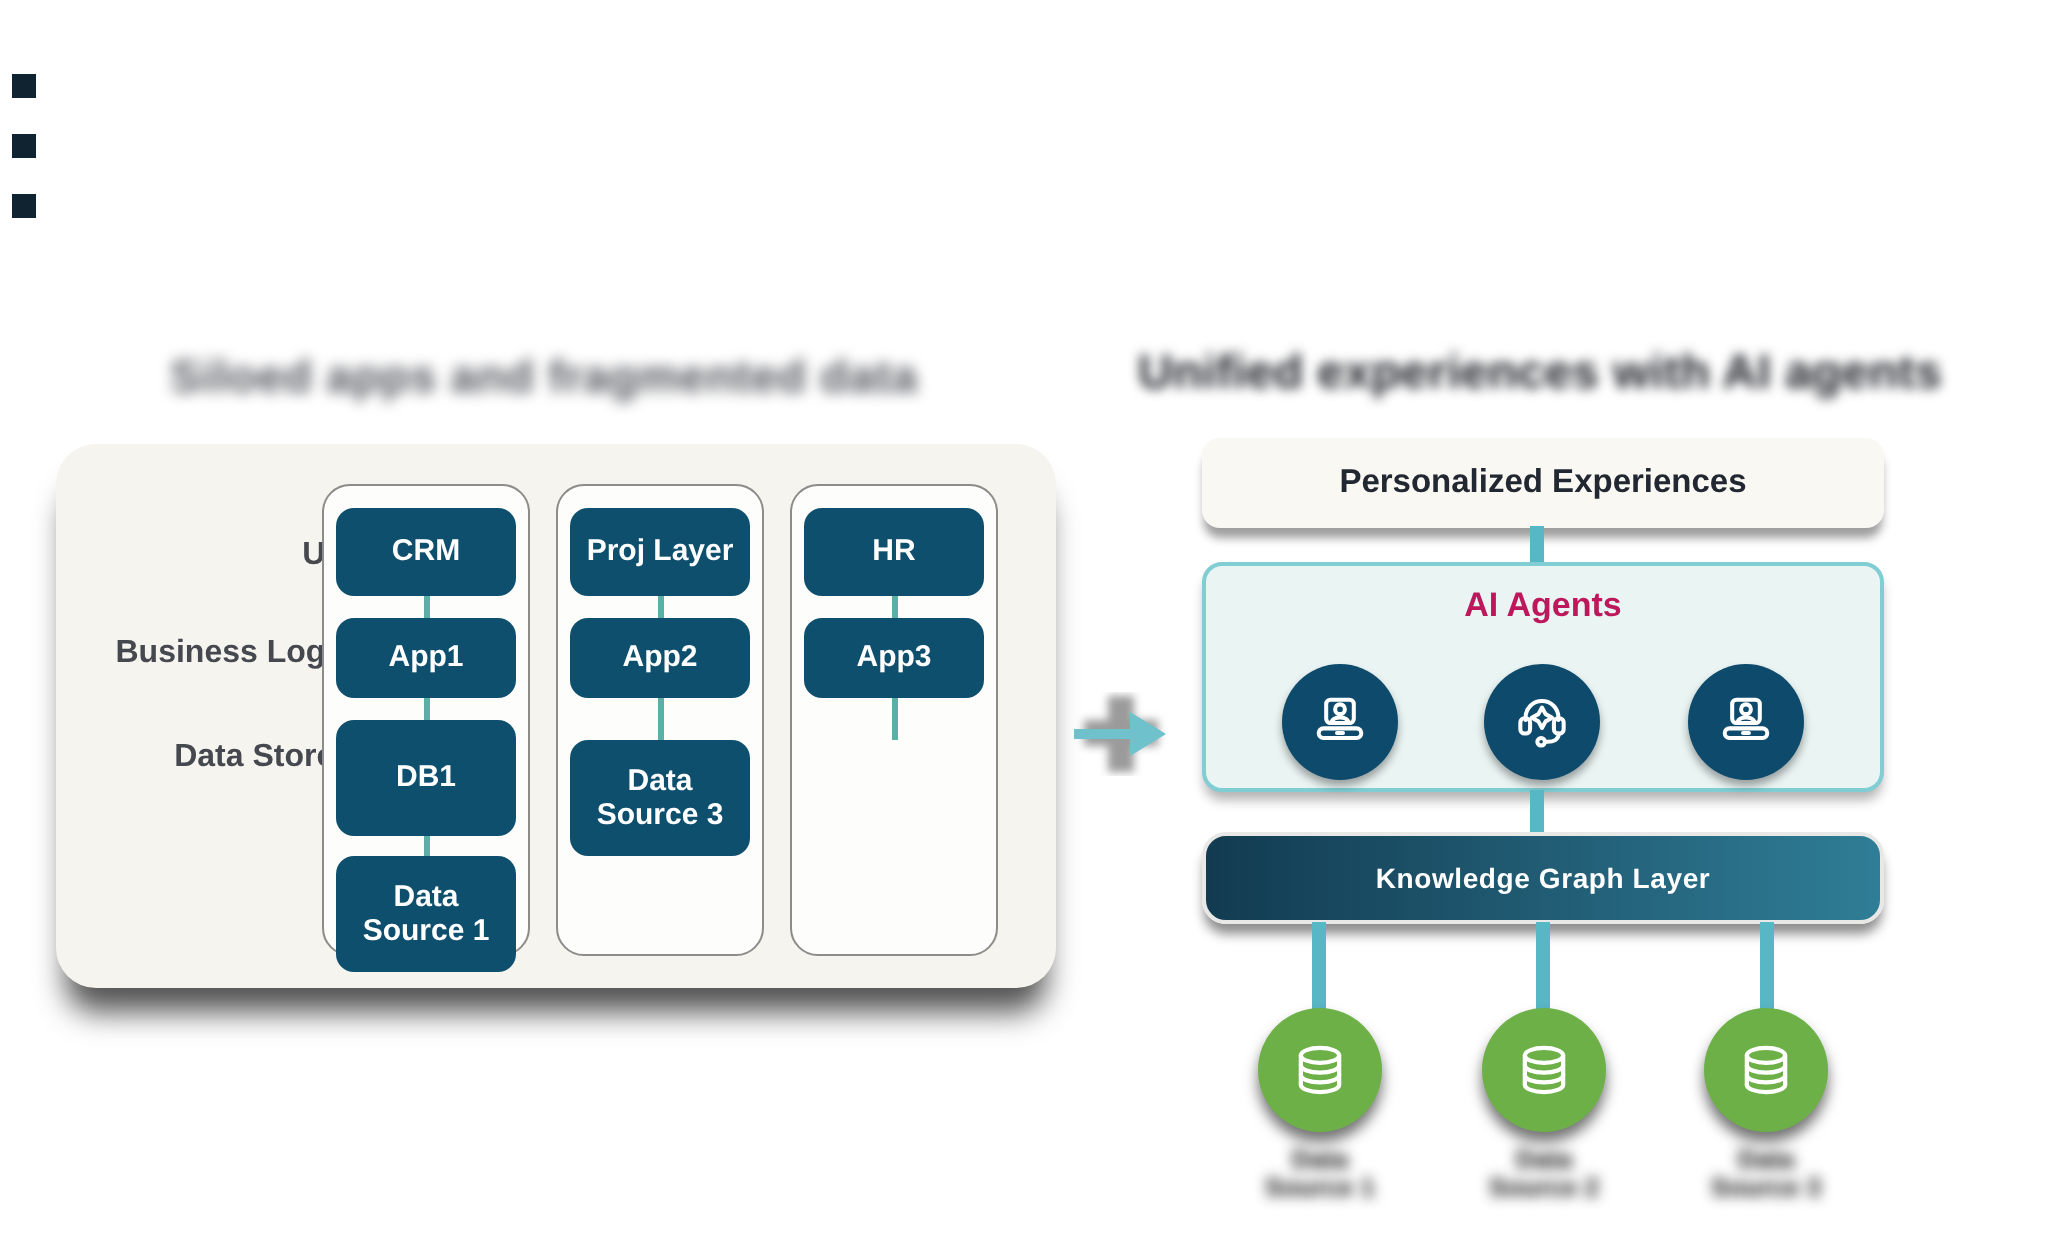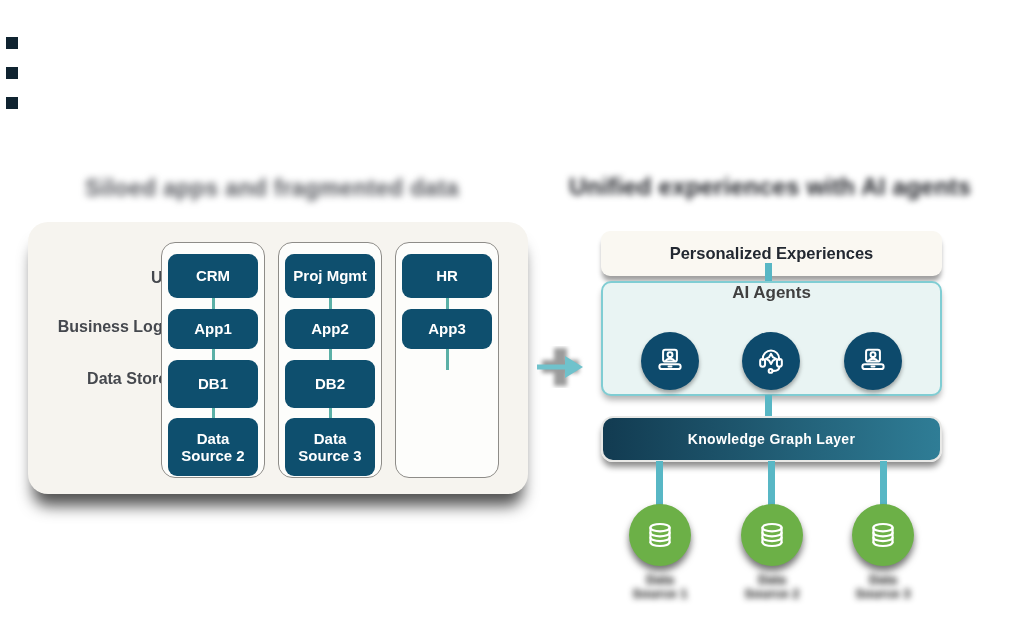--- a/index.html
+++ b/index.html
@@ -40,47 +40,47 @@
     background:#fdfdfb;border:1.5px solid #8e8c88;border-radius:14px;
     display:flex;flex-direction:column;align-items:center;padding:11px 6px 10px 6px;
   }
   .c1{left:133px}.c2{left:250px}.c3{left:367px}
   .dark-box{
     width:90px;box-sizing:border-box;background:#0e4f6e;border-radius:9px;
     color:#ffffff;font-size:15px;font-weight:600;line-height:1.15;
     display:flex;align-items:center;justify-content:center;text-align:center;
     flex:0 0 auto;padding:2px 4px;
   }
-  .bh1{height:44px}.bh2{height:40px}.bh3{height:48px}.bh4{height:58px}
+  .bh1{height:44px}.bh2{height:40px}.bh3{height:58px}.bh4{height:58px}
   .stub{width:3px;background:#5bb0a6;flex:0 0 auto;}
   .sh{height:11px}.sh2{height:10px}
 
   
   .arrow-wrap{position:absolute;left:534px;top:346px;width:54px;height:42px;}
   .cross{filter:blur(2px);}
 
   
   .pe-box{
-    position:absolute;left:601px;top:231px;width:341px;height:45px;box-sizing:border-box;
+    position:absolute;left:601px;top:219px;width:341px;height:45px;box-sizing:border-box;
     background:#faf8f2;border-radius:9px;display:flex;align-items:center;justify-content:center;
     font-size:16.5px;font-weight:700;color:#222831;
     box-shadow:0 6px 5px -1px rgba(0,0,0,.38);
   }
   .vconn{position:absolute;width:7px;background:#58b7c5;}
   .vc1{left:765px;top:263px;height:19px;}
   .vc2{left:765px;top:395px;height:22px;}
   .vc3{top:461px;height:47px;}
   .vc3a{left:656px}.vc3b{left:768px}.vc3c{left:880px}
 
   .ai-box{
     position:absolute;left:601px;top:281px;width:341px;height:115px;box-sizing:border-box;
     background:#e9f4f3;border:2px solid #80cdd3;border-radius:10px;
     box-shadow:0 5px 6px -1px rgba(0,0,0,.3);
   }
-  .ai-title{text-align:center;font-size:17px;font-weight:800;color:#404040;}
+  .ai-title{margin-top:10px;text-align:center;font-size:17px;font-weight:800;color:#be185d;}
   .agent-circle{
     position:absolute;top:49px;width:58px;height:58px;border-radius:50%;
     background:#0d4a6c;display:flex;align-items:center;justify-content:center;
     box-shadow:0 3px 4px rgba(0,0,0,.35);
   }
   .ac1{left:38px}.ac2{left:139px}.ac3{left:241px}
 
   .kg-box{
     position:absolute;left:601px;top:416px;width:341px;height:46px;box-sizing:border-box;
     background:linear-gradient(90deg,#123b51,#2f7d96);
@@ -122,29 +122,28 @@
     <div class="row-label rl2">Business Logic</div>
     <div class="row-label rl3">Data Stores</div>
 
     <div class="silo-col c1">
       <div class="dark-box bh1">CRM</div>
       <div class="stub sh"></div>
       <div class="dark-box bh2">App1</div>
       <div class="stub sh"></div>
       <div class="dark-box bh3">DB1</div>
       <div class="stub sh2"></div>
-      <div class="dark-box bh4">Data Source 2</div>
+      <div class="dark-box bh4">Data Source 1</div>
     </div>
 
     <div class="silo-col c2">
-      <div class="dark-box bh1">Proj Mgmt</div>
+      <div class="dark-box bh1">Proj Layer</div>
       <div class="stub sh"></div>
       <div class="dark-box bh2">App2</div>
       <div class="stub sh"></div>
-      <div class="dark-box bh3">DB2</div>
       <div class="stub sh2"></div>
       <div class="dark-box bh4">Data Source 3</div>
     </div>
 
     <div class="silo-col c3">
       <div class="dark-box bh1">HR</div>
       <div class="stub sh"></div>
       <div class="dark-box bh2">App3</div>
       <div class="stub sh"></div>
       <div class="stub sh2"></div>

